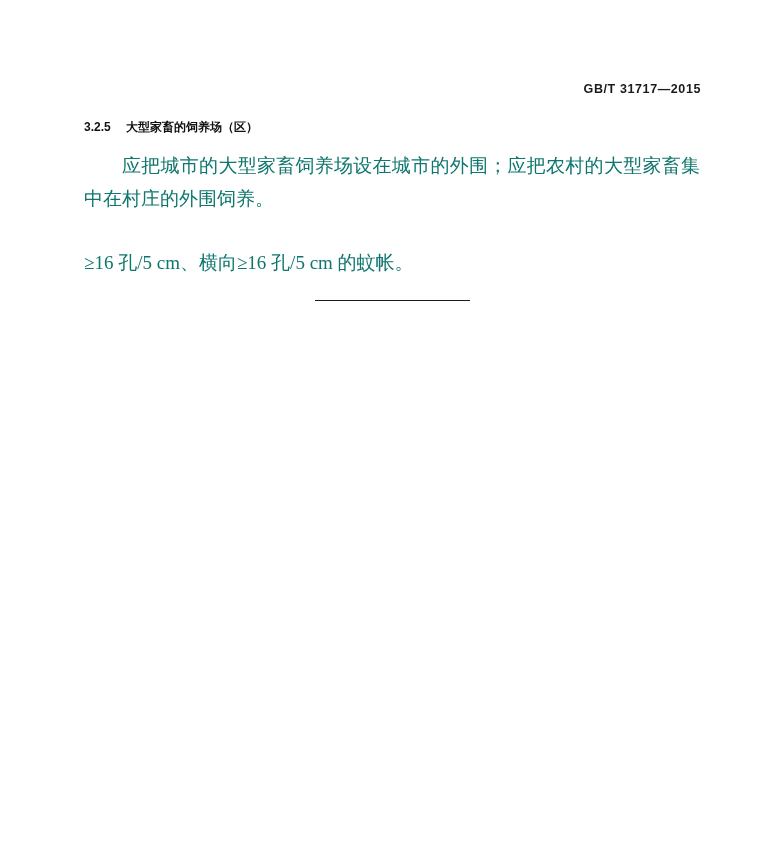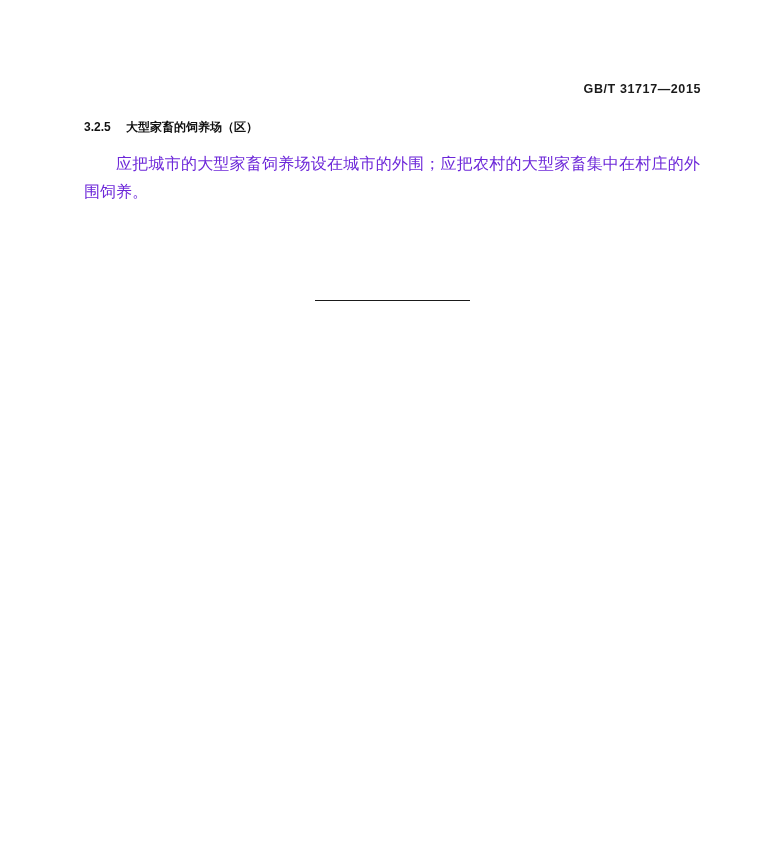--- a/index.html
+++ b/index.html
@@ -44,25 +44,25 @@
     color: #111111;
     margin: 0;
     line-height: 1.5;
     white-space: nowrap;
   }
   .clause-heading .num {
     display: inline-block;
     min-width: 42px;
   }
   .para {
-    font-size: 16px;
+    font-size: 19px;
     line-height: 1.72;
     margin: 0;
     text-align: justify;
-    color: #6d28d9;
+    color: #0f766e;
     text-indent: 2em;
   }
   .para.cont {
     text-indent: 0;
   }
   .gap-1 { height: 14px; }
   .gap-2 { height: 18px; }
   .rule-wrap {
     position: absolute;
     left: 0;
@@ -93,19 +93,20 @@
 
     <div class="gap-1"></div>
 
     <p class="para">应把城市的大型家畜饲养场设在城市的外围；应把农村的大型家畜集中在村庄的外围饲养。</p>
 
     <div class="gap-2"></div>
 
 
     <div class="gap-1"></div>
 
+    <p class="para cont">≥16 孔/5 cm、横向≥16 孔/5 cm 的蚊帐。</p>
 
     <div class="rule-wrap">
       <span class="rule"></span>
     </div>
 
   </div>
 </div>
 
 </body></html>

